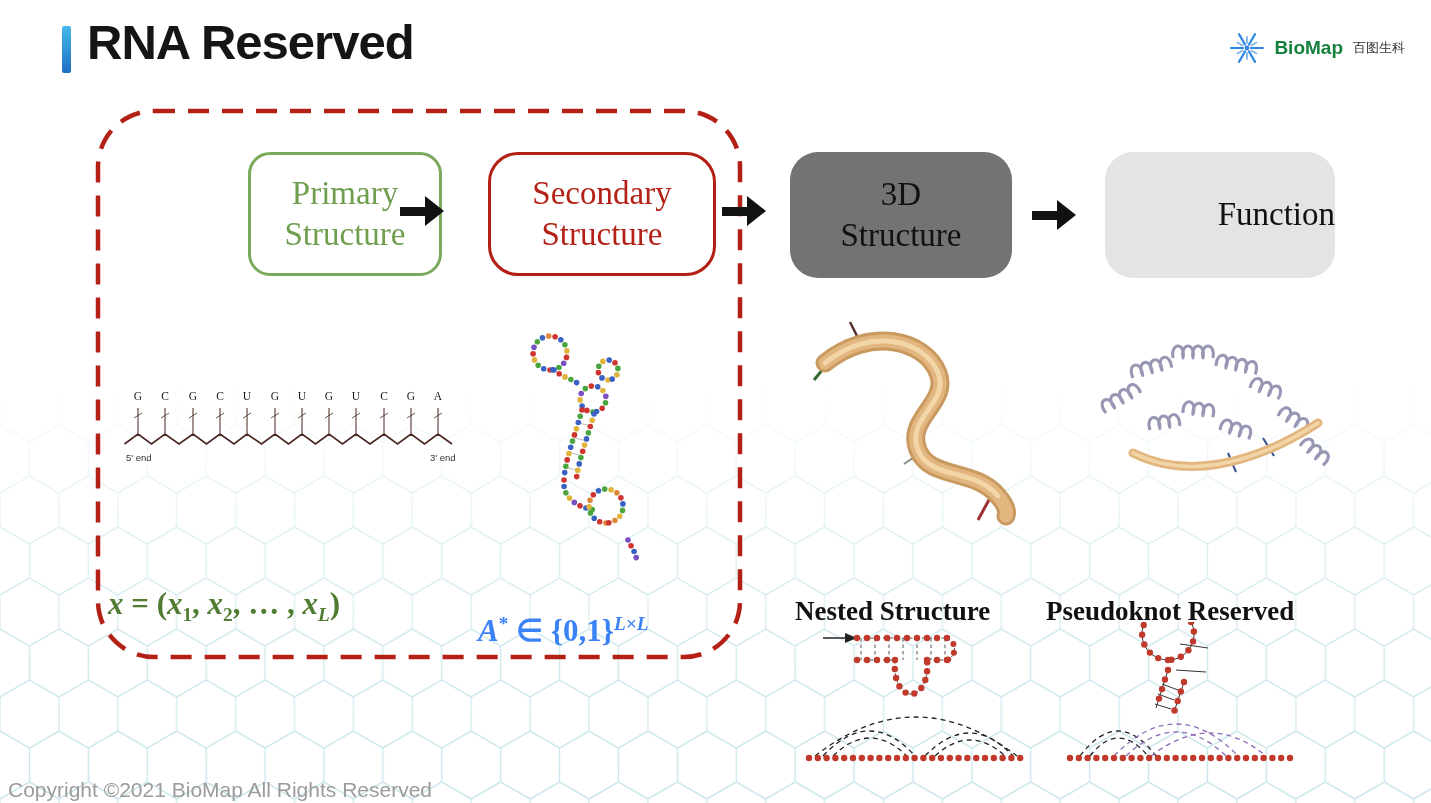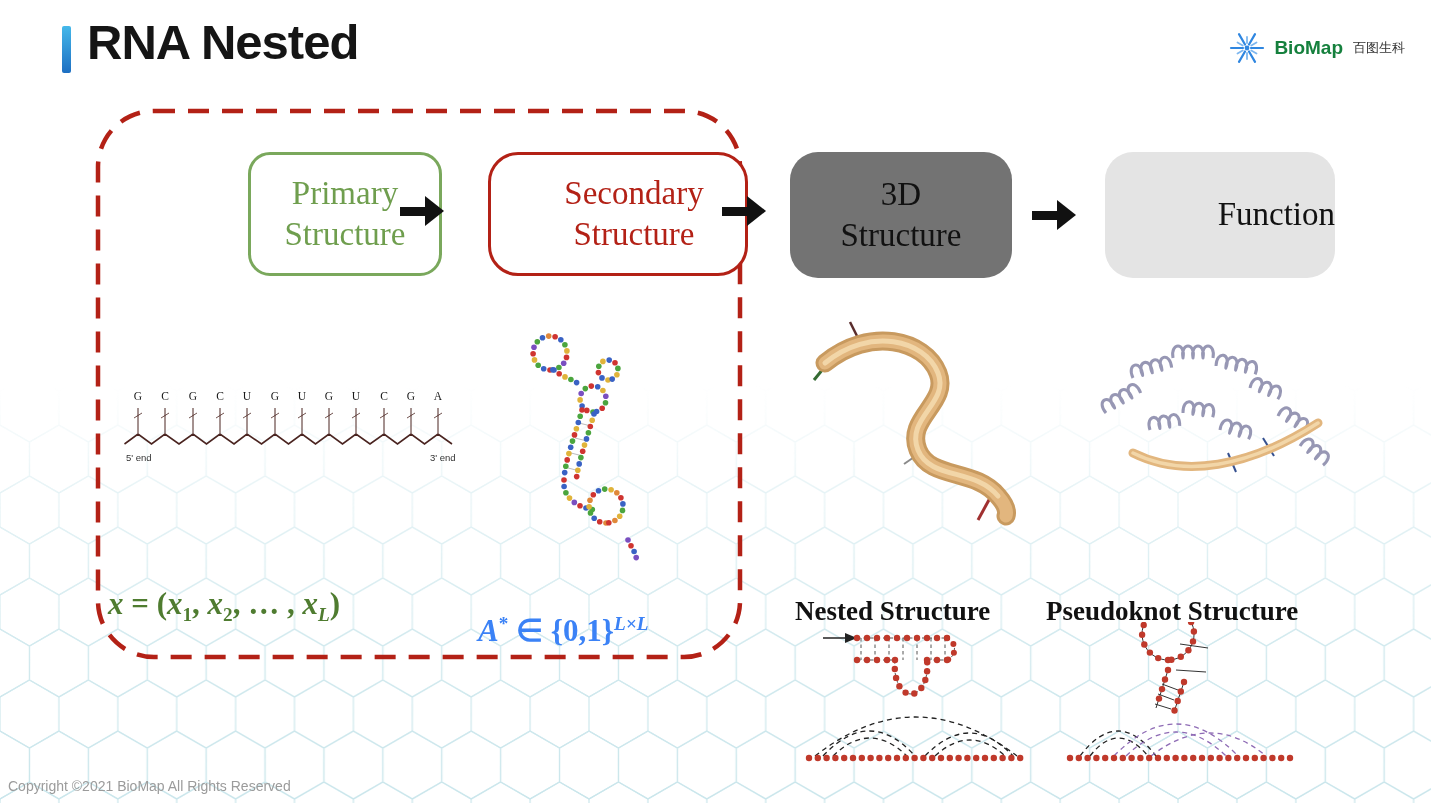--- a/index.html
+++ b/index.html
@@ -23,21 +23,21 @@
 
   
   #dashed-region{left:95px;top:108px;z-index:1;}
 
   
   .flow-box{position:absolute;display:flex;align-items:center;justify-content:center;
             text-align:center;font-family:"Liberation Serif",serif;font-size:33px;
             line-height:1.25;border-radius:26px;z-index:3;background:#fff;}
   .flow-box span{white-space:pre-line;}
   #box-primary{left:200px;top:152px;width:188px;height:118px;border:3px solid #7aa85c;color:#6f9e4e;border-radius:22px;margin-left:48px;}
-  #box-secondary{left:488px;top:152px;width:222px;height:118px;border:3px solid #b32116;color:#b32116;border-radius:30px;padding-left:32px;}
+  #box-secondary{left:488px;top:152px;width:222px;height:118px;border:3px solid #b32116;color:#b32116;border-radius:30px;}
   #box-3d{left:790px;top:152px;width:222px;height:126px;background:#737373;color:#111;border-radius:28px;}
   #box-function{left:1105px;top:152px;width:230px;height:126px;background:#e4e4e4;color:#111;border-radius:28px;justify-content:flex-end;}
 
   
   .arrow{position:absolute;width:46px;height:30px;z-index:4;}
   .arrow .shaft{position:absolute;left:0;top:11px;width:26px;height:9px;background:#111;}
   .arrow .head{position:absolute;left:25px;top:0;width:0;height:0;
                border-top:15px solid transparent;border-bottom:15px solid transparent;
                border-left:19px solid #111;}
   #arrow-1{left:400px;top:196px;}
@@ -60,21 +60,21 @@
   #formula-primary{left:108px;top:586px;color:#4f7c30;}
   #formula-secondary{left:478px;top:612px;color:#3b82f6;}
 
   
   .struct-label{position:absolute;font-family:"Liberation Serif",serif;font-weight:700;
                 font-size:27px;color:#111;z-index:3;}
   #nested-label{left:795px;top:596px;width:240px;}
   #pseudoknot-label{left:1046px;top:596px;width:270px;}
 
   
-  #copyright{left:8px;top:778px;font-size:14px;color:#9b9b9b;z-index:3;}
+  #copyright{left:8px;top:778px;font-size:21px;color:#9b9b9b;z-index:3;}
 </style>
 </head>
 <body>
 
 <div id="slide">
 
   <svg id="hexbg" width="1431" height="803" viewBox="0 0 1431 803">
     <defs>
       <pattern id="hexpat" width="58.9" height="102" patternUnits="userSpaceOnUse">
         <g fill="none" stroke="#c6e4ea" stroke-width="1.2">
@@ -92,21 +92,21 @@
         <stop offset="1" stop-color="#fff" stop-opacity="0.95"></stop>
       </linearGradient>
       <mask id="hexmask">
           <rect width="1431" height="803" fill="url(#hexfade)"></rect>
         </mask>
     </defs>
     <rect width="1431" height="803" fill="url(#hexpat)" mask="url(#hexmask)"></rect>
   </svg>
 
   <div id="accent-bar" class="layer"></div>
-  <h1 id="page-title" class="layer">RNA Nested</h1>
+  <h1 id="page-title" class="layer">RNA Reserved</h1>
 
   <div id="logo" class="layer">
     <svg width="40" height="40" viewBox="0 0 40 40">
       <g stroke="#2f86e0" stroke-width="2.2" stroke-linecap="round">
         <line x1="24" y1="20" x2="36" y2="20"></line>
           <line x1="16" y1="20" x2="4" y2="20"></line>
         <line x1="22" y1="23.5" x2="28" y2="33.9"></line>
           <line x1="18" y1="23.5" x2="12" y2="33.9"></line>
         <line x1="18" y1="16.5" x2="12" y2="6.1"></line>
           <line x1="22" y1="16.5" x2="28" y2="6.1"></line>
@@ -306,21 +306,21 @@
     <line x1="150" y1="135" x2="158" y2="154" stroke="#35508f" stroke-width="2"></line>
     <line x1="185" y1="120" x2="196" y2="138" stroke="#35508f" stroke-width="2"></line>
     <path d="M55,135 C105,160 170,150 240,105" fill="none" stroke="#e2b67e" stroke-width="9" stroke-linecap="round"></path>
     <path d="M55,135 C105,160 170,150 240,105" fill="none" stroke="#f2d6a8" stroke-width="3.5" stroke-linecap="round"></path>
   </svg>
 
   <div id="formula-primary" class="formula"><span class="it">x</span><span> = (</span><span class="it">x</span><sub>1</sub><span>, </span><span class="it">x</span><sub>2</sub><span>, … , </span><span class="it">x</span><sub class="it">L</sub><span>)</span></div>
   <div id="formula-secondary" class="formula"><span class="it">A</span><sup>*</sup><span> ∈ </span><span>{0,1}</span><sup class="it">L×L</sup></div>
 
   <div id="nested-label" class="struct-label">Nested Structure</div>
-  <div id="pseudoknot-label" class="struct-label">Pseudoknot Structure</div>
+  <div id="pseudoknot-label" class="struct-label">Pseudoknot Reserved</div>
 
   <svg id="nested-diagram" class="layer" width="240" height="158" viewBox="0 0 240 158">
     <path d="M28,16 H50" stroke="#222" stroke-width="1.5" fill="none"></path>
     <polygon points="50,11 62,16 50,21" fill="#222"></polygon>
     <g stroke="#555" stroke-width="1" stroke-dasharray="3.5 3" fill="none">
       <path d="M66,16 V38 M80,16 V38 M94,16 V38 M108,16 V38 M122,16 V38 M136,16 V38 M150,16 V38"></path>
       <path d="M62,16 H152 M62,38 H100 M132,38 H152"></path>
       <path d="M100,38 C98,58 106,72 116,72 C126,72 134,58 132,38"></path>
       <path d="M152,16 C162,20 162,34 152,38"></path>
     </g>

